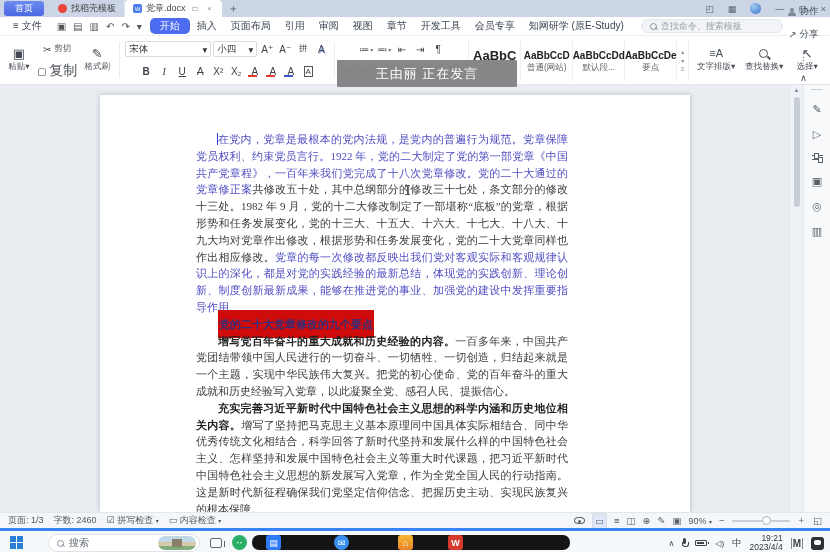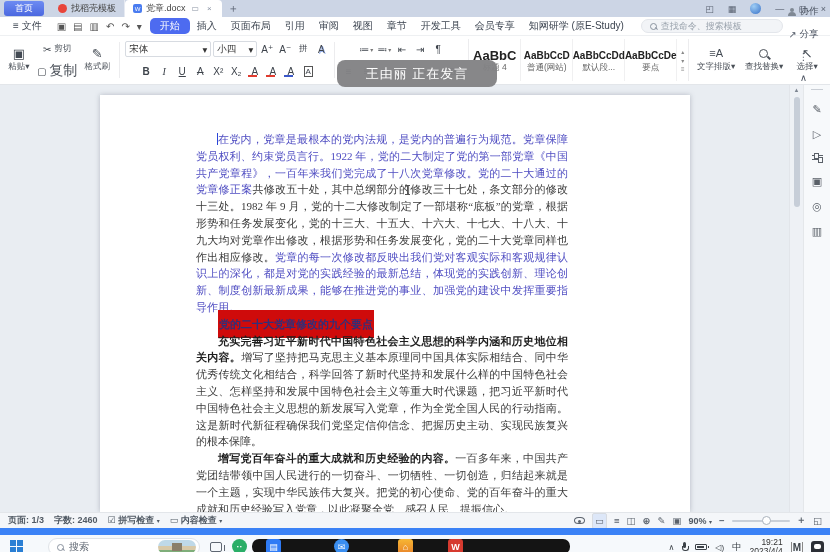--- a/index.html
+++ b/index.html
@@ -83,33 +83,33 @@
   .vscroll{width:14px;background:#eef1f5;border-left:1px solid #e2e5ea;display:flex;flex-direction:column;align-items:center;padding-top:1px;}
   .vs-arrow{font-size:6px;color:#7d8591;line-height:8px;}
   .vs-thumb{width:6px;height:110px;border-radius:3px;background:#c7ced8;margin-top:3px;}
   .sidepanel{width:27px;background:#f7f9fb;border-left:1px solid #e4e7ea;display:flex;flex-direction:column;align-items:center;padding-top:4px;gap:13px;color:#5a6068;}
   .sp-div{width:12px;height:1px;background:#c9ced5;}
   .sp-ico{font-size:11px;line-height:12px;}
   .sliders{position:relative;width:11px;height:9px;}
   .sliders::before{content:"";position:absolute;left:0;top:2px;width:11px;height:1px;background:#5a6068;box-shadow:0 4px 0 #5a6068;}
   .sliders::after{content:"";position:absolute;left:2px;top:0;width:3px;height:4px;border:1px solid #5a6068;background:#f7f9fb;box-shadow:4px 4px 0 -1px #f7f9fb,4px 4px 0 0 #5a6068;}
   
-  .toast{position:absolute;left:337px;top:60px;width:160px;height:27px;background:rgba(130,130,132,.96);
-    border-radius:8px;display:flex;align-items:center;justify-content:center;color:#fff;font-size:13px;letter-spacing:1px;z-index:50;}
-  
-  .statusbar{height:16px;background:#f4f6f9;border-top:1px solid #e3e6ea;display:flex;align-items:center;padding:0 8px;font-size:9px;color:#515a64;gap:10px;font-weight:bold;}
+  .toast{position:absolute;left:337px;top:60px;width:180px;height:27px;background:rgba(130,130,132,.96);
+    border-radius:1px;display:flex;align-items:center;justify-content:center;color:#fff;font-size:13px;letter-spacing:1px;z-index:50;}
+  
+  .statusbar{height:16px;background:#f4f6f9;border-top:1px solid #e3e6ea;display:flex;align-items:center;padding:0 8px;font-size:9px;color:#515a64;gap:10px;}
   .sb-right{margin-left:auto;display:flex;align-items:center;gap:7px;}
   .sb-ico{font-size:9.5px;color:#5a626c;}
   .sb-ico.sel{background:#dde7f8;border-radius:2px;padding:0 2px;}
   .eye{position:relative;width:11px;height:7px;border:1px solid #5a626c;border-radius:50%/60%;}
   .eye::before{content:"";position:absolute;left:3.5px;top:1.5px;width:3px;height:3px;border-radius:50%;background:#5a626c;}
   .ztrack{position:relative;width:58px;height:2px;background:#c9cfd8;border-radius:1px;}
   .zknob{position:absolute;left:30px;top:-4px;width:9px;height:9px;border-radius:50%;background:#fff;border:1px solid #aab2bc;}
   
-  .taskbar{height:24px;background:#f6f9fc;border-top:7px solid #3b82f6;position:relative;font-size:10px;color:#333;}
+  .taskbar{height:24px;background:#f6f9fc;border-top:3px solid #3b82f6;position:relative;font-size:10px;color:#333;}
   .win{position:absolute;left:10px;top:5px;width:14px;height:14px;display:grid;grid-template-columns:6px 6px;grid-template-rows:6px 6px;gap:1px;}
   .win i{background:#2a7fd4;}
   .tsearch{position:absolute;left:48px;top:3px;width:152px;height:18px;background:#fff;border:1px solid #dfe3e8;border-radius:9px;display:flex;align-items:center;gap:5px;padding:0 3px 0 8px;color:#5f6772;}
   .thumbimg{margin-left:auto;width:38px;height:14px;border-radius:7px;background:linear-gradient(180deg,#bfd9e8 0 45%,#d8c9a8 45% 70%,#7fae7a 70% 100%);position:relative;overflow:hidden;}
   .thumbimg::before{content:"";position:absolute;left:14px;top:3px;width:10px;height:8px;background:#8a7f6a;}
   .taskview{position:absolute;left:210px;top:7px;width:12px;height:10px;border:1px solid #5f6772;border-radius:2px;}
   .taskview::after{content:"";position:absolute;right:-4px;top:2px;width:1px;height:6px;background:#5f6772;}
   .privacy-bar{position:absolute;left:252px;top:4px;width:318px;height:15px;background:#141414;border-radius:7px;}
   .tb-app{position:absolute;top:4px;width:15px;height:15px;border-radius:3px;display:flex;align-items:center;justify-content:center;color:#fff;font-size:9px;font-weight:bold;}
   .underline-ind{position:absolute;top:21px;width:10px;height:2px;border-radius:1px;background:#4b8bf5;}
@@ -322,22 +322,22 @@
       <span class="blabel"><span>选择</span><span class="dd">▾</span></span>
     </div>
   </div>
 
   <div class="workspace">
     <div class="canvas">
       <div class="page">
         <div class="doc">
           <p><span class="t-blue">在党内，党章是最根本的党内法规，是党内的普遍行为规范。党章保障党员权利、约束党员言行。1922 年，党的二大制定了党的第一部党章《中国共产党章程》，一百年来我们党完成了十八次党章修改。党的二十大通过的党章修正案</span><span class="t-black">共修改五十处，其中总纲部分的修改三十七处，条文部分的修改十三处。1982 年 9 月，党的十二大修改制定了一部堪称“底板”的党章，根据形势和任务发展变化，党的十三大、十五大、十六大、十七大、十八大、十九大均对党章作出修改，根据形势和任务发展变化，党的二十大党章同样也作出相应修改。</span><span class="t-blue">党章的每一次修改都反映出我们党对客观实际和客观规律认识上的深化，都是对党的实践经验的最新总结，体现党的实践创新、理论创新、制度创新最新成果，能够在推进党的事业、加强党的建设中发挥重要指导作用。</span></p>
           <p class="red-head"><span>党的二十大党章修改的九个要点</span></p>
+          <p><span class="t-lead">增写党百年奋斗的重大成就和历史经验的内容。</span><span class="t-black">一百多年来，中国共产党团结带领中国人民进行的一切奋斗、一切牺牲、一切创造，归结起来就是一个主题，实现中华民族伟大复兴。把党的初心使命、党的百年奋斗的重大成就和历史经验写入党章，以此凝聚全党、感召人民、提振信心。</span></p>
           <p><span class="t-lead">充实完善习近平新时代中国特色社会主义思想的科学内涵和历史地位相关内容。</span><span class="t-black">增写了坚持把马克思主义基本原理同中国具体实际相结合、同中华优秀传统文化相结合，科学回答了新时代坚持和发展什么样的中国特色社会主义、怎样坚持和发展中国特色社会主义等重大时代课题，把习近平新时代中国特色社会主义思想的新发展写入党章，作为全党全国人民的行动指南。这是新时代新征程确保我们党坚定信仰信念、把握历史主动、实现民族复兴的根本保障。</span></p>
-          <p><span class="t-lead">增写党百年奋斗的重大成就和历史经验的内容。</span><span class="t-black">一百多年来，中国共产党团结带领中国人民进行的一切奋斗、一切牺牲、一切创造，归结起来就是一个主题，实现中华民族伟大复兴。把党的初心使命、党的百年奋斗的重大成就和历史经验写入党章，以此凝聚全党、感召人民、提振信心。</span></p>
 
         </div>
         <div class="caret"></div>
       </div>
       <div class="ibeam"></div>
     </div>
     <div class="vscroll">
       <span class="vs-arrow">▲</span>
       <div class="vs-thumb"></div>
     </div>

